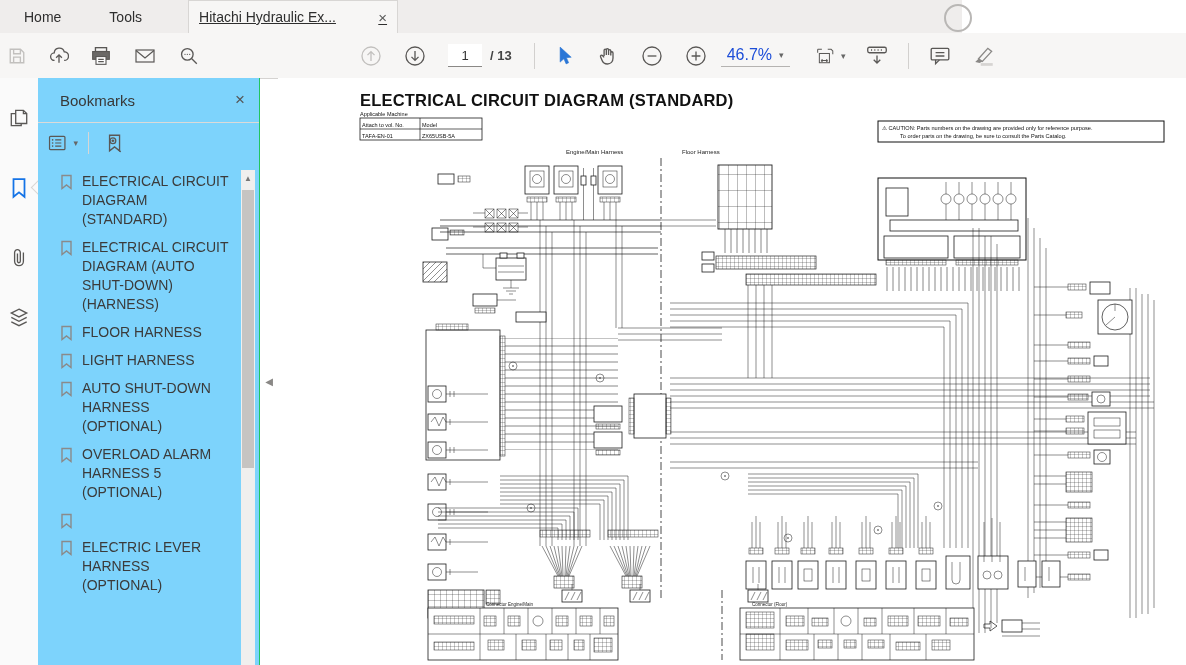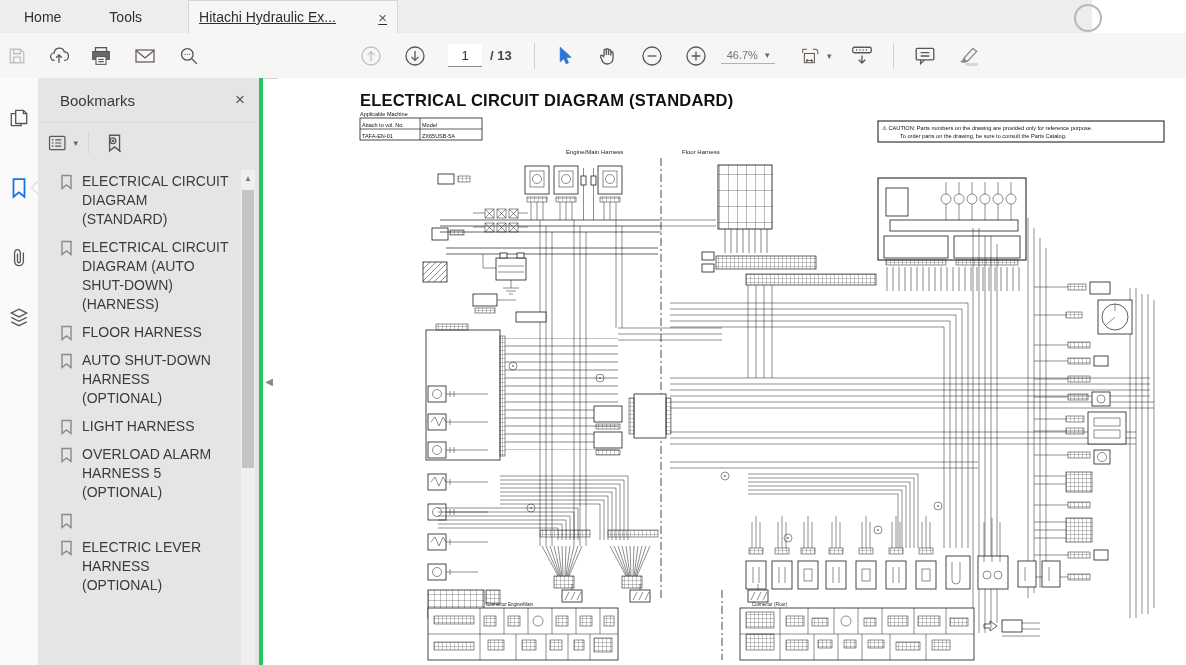--- a/index.html
+++ b/index.html
@@ -1,45 +1,45 @@
 <!DOCTYPE html>
 <html><head>
 <meta charset="utf-8">
 <style>
   html,body{margin:0;padding:0;width:1186px;height:665px;overflow:hidden;
     font-family:"Liberation Sans",sans-serif;background:#fff;}
   .app{position:relative;width:1186px;height:665px;}
   
-  .tabbar{position:absolute;left:0;top:0;width:1092px;height:33px;background:#efedec;
+  .tabbar{position:absolute;left:0;top:0;width:962px;height:33px;background:#efedec;
     border-bottom:1px solid #dad8d6;display:flex;align-items:stretch;}
   .tab{padding:0 24px;display:flex;align-items:center;font-size:14px;color:#2e2e2e;cursor:default;}
   .doctab{margin-left:22px;width:188px;background:#f7f6f5;border:1px solid #d8d6d4;border-bottom:none;
     display:flex;align-items:center;padding:0 10px;font-size:14px;color:#2e2e2e;position:relative;text-decoration:underline;}
   .doctab .ttl{white-space:nowrap;overflow:hidden;flex:1;}
   .tabclose{margin-left:8px;color:#5a5a5a;font-size:15px;line-height:15px;}
   .account{position:absolute;right:-10px;top:4px;width:24px;height:24px;border:2px solid #b9b7b5;border-radius:50%;}
   
   .toolbar{position:absolute;left:0;top:33px;width:1186px;height:45px;background:#f7f6f5;
     border-bottom:1px solid #d5d3d1;display:flex;align-items:center;}
   .tbtn{width:30px;height:32px;display:flex;align-items:center;justify-content:center;flex:none;}
   .sep{width:1px;height:26px;background:#d2d0ce;flex:none;}
   .page-num{width:30px;height:20px;border:none;border-bottom:1px solid #8a8886;background:#fff;
     text-align:center;font-size:13px;color:#333;font-family:"Liberation Sans",sans-serif;}
   .ptotal{font-size:13px;color:#444;margin:0 8px 0 8px;font-weight:bold;}
   .zoombox{display:flex;align-items:center;border-bottom:1px solid #b5b3b1;padding:2px 6px;margin:0 10px;}
-  .zoombox .zval{font-size:11px;color:#737373;}
+  .zoombox .zval{font-size:16px;color:#1d4ed8;}
   .caret{font-size:9px;color:#666;margin-left:7px;}
   
   .rail{position:absolute;left:0;top:78px;width:38px;height:587px;background:#fafafa;border-right:1px solid #e4e2e0;}
   .railbtn{position:absolute;left:5px;width:28px;height:28px;display:flex;align-items:center;justify-content:center;}
   .notch{position:absolute;left:33px;top:182px;width:10px;height:10px;background:#fafafa;
     border-left:1px solid #d8d6d4;border-bottom:1px solid #d8d6d4;transform:rotate(45deg);}
   
-  .panel{position:absolute;left:38px;top:78px;width:221px;height:587px;background:#e5e5e5;
-    border-right:4px solid #22c55e;}
+  .panel{position:absolute;left:38px;top:78px;width:221px;height:587px;background:#7dd3fc;
+    border-right:1px solid #22c55e;}
   .phead{height:44px;border-bottom:1px solid #dcdad8;display:flex;align-items:center;padding:0 14px 0 22px;}
   .phead .pt{flex:1;font-size:15px;color:#383838;}
   .pclose{font-size:17px;color:#555;}
   .ptools{height:40px;display:flex;align-items:center;padding-left:10px;}
   .ptools .vsep{width:1px;height:22px;background:#d8d6d4;margin:0 10px;}
   .blist{position:absolute;left:0;top:88px;width:200px;bottom:0;overflow:hidden;padding:6px 0 0 22px;box-sizing:border-box;}
   .bitem{display:flex;margin-bottom:9px;}
   .bitem svg{flex:none;margin:2px 9px 0 0;}
   .bitem .btx{font-size:14px;line-height:19px;color:#3b3b3b;width:148px;}
   .scrollbar{position:absolute;right:4px;top:92px;bottom:0;width:14px;background:#f0efee;}
@@ -259,27 +259,27 @@
       <div class="bitem">
         <svg width="13" height="16" viewBox="0 0 13 16">
             <path d="M2 1.5h9v13l-4.5-3.5L2 14.5z" fill="none" stroke="#8a8a8a" stroke-width="1.4"></path>
           </svg>
         <span class="btx">FLOOR HARNESS</span>
       </div>
       <div class="bitem">
         <svg width="13" height="16" viewBox="0 0 13 16">
             <path d="M2 1.5h9v13l-4.5-3.5L2 14.5z" fill="none" stroke="#8a8a8a" stroke-width="1.4"></path>
           </svg>
+        <span class="btx">LIGHT HARNESS</span>
+      </div>
+      <div class="bitem">
+        <svg width="13" height="16" viewBox="0 0 13 16">
+            <path d="M2 1.5h9v13l-4.5-3.5L2 14.5z" fill="none" stroke="#8a8a8a" stroke-width="1.4"></path>
+          </svg>
         <span class="btx">AUTO SHUT-DOWN HARNESS (OPTIONAL)</span>
-      </div>
-      <div class="bitem">
-        <svg width="13" height="16" viewBox="0 0 13 16">
-            <path d="M2 1.5h9v13l-4.5-3.5L2 14.5z" fill="none" stroke="#8a8a8a" stroke-width="1.4"></path>
-          </svg>
-        <span class="btx">LIGHT HARNESS</span>
       </div>
       <div class="bitem">
         <svg width="13" height="16" viewBox="0 0 13 16">
             <path d="M2 1.5h9v13l-4.5-3.5L2 14.5z" fill="none" stroke="#8a8a8a" stroke-width="1.4"></path>
           </svg>
         <span class="btx">OVERLOAD ALARM HARNESS 5 (OPTIONAL)</span>
       </div>
       <div class="bitem">
         <svg width="13" height="16" viewBox="0 0 13 16">
             <path d="M2 1.5h9v13l-4.5-3.5L2 14.5z" fill="none" stroke="#8a8a8a" stroke-width="1.4"></path>

